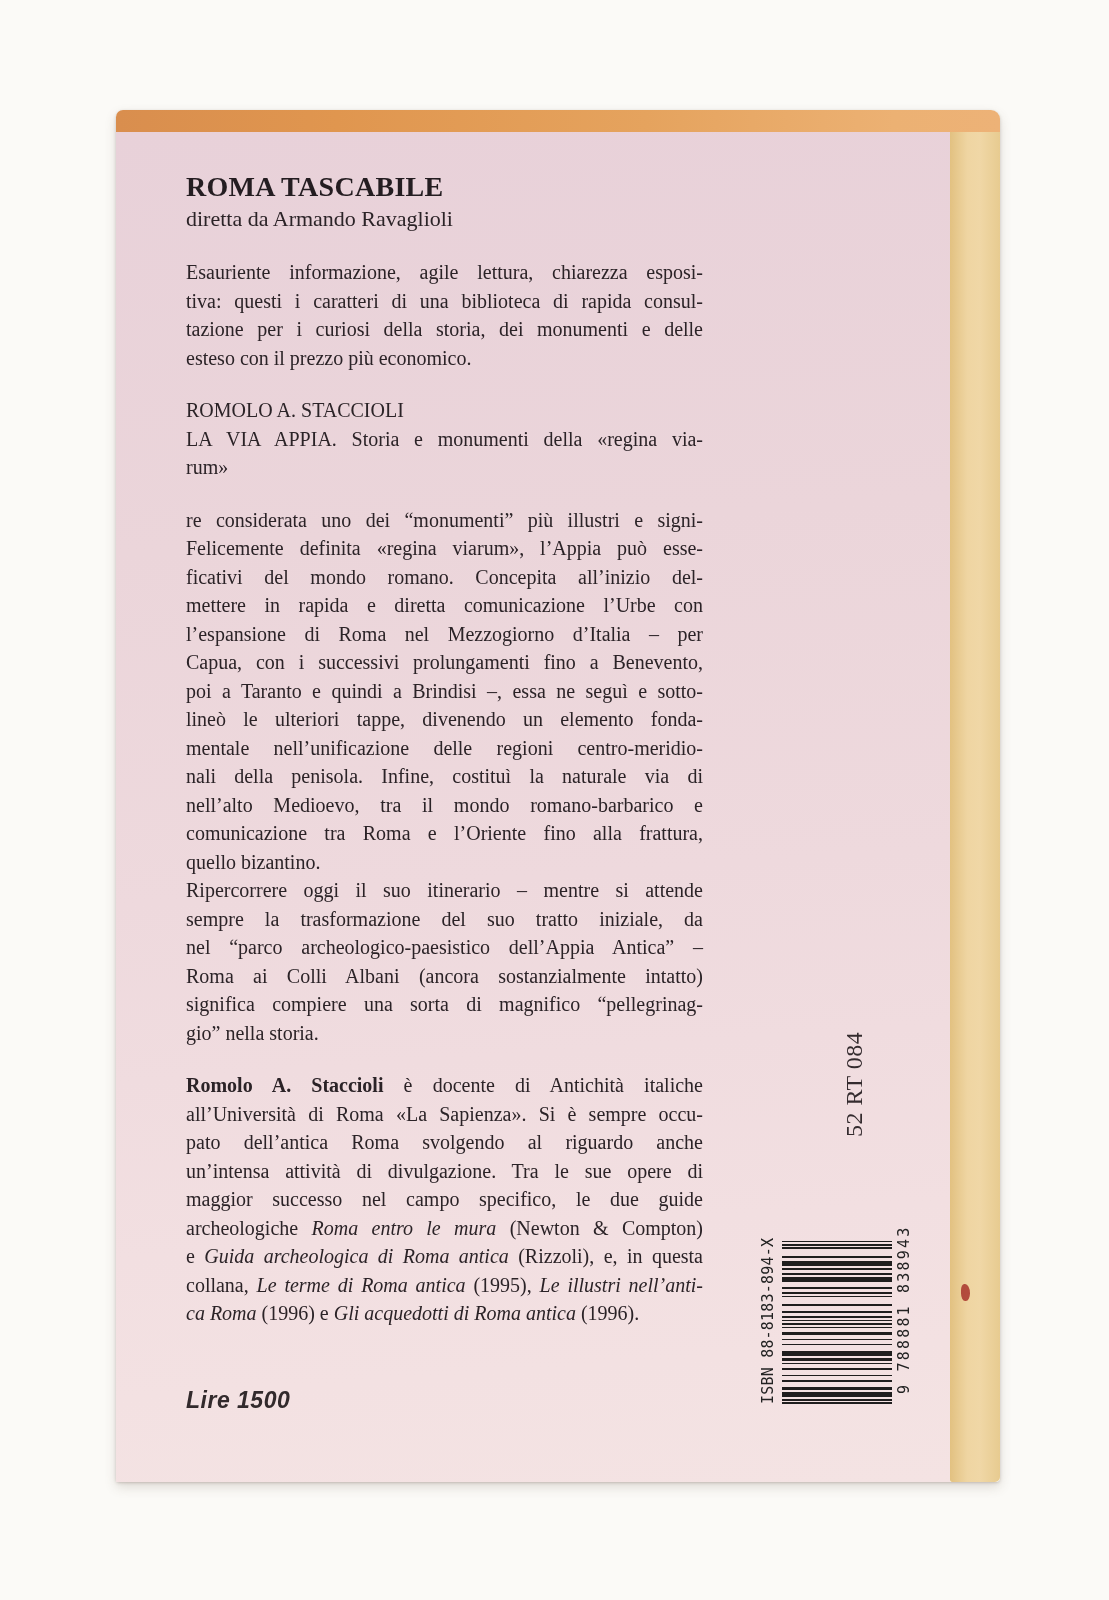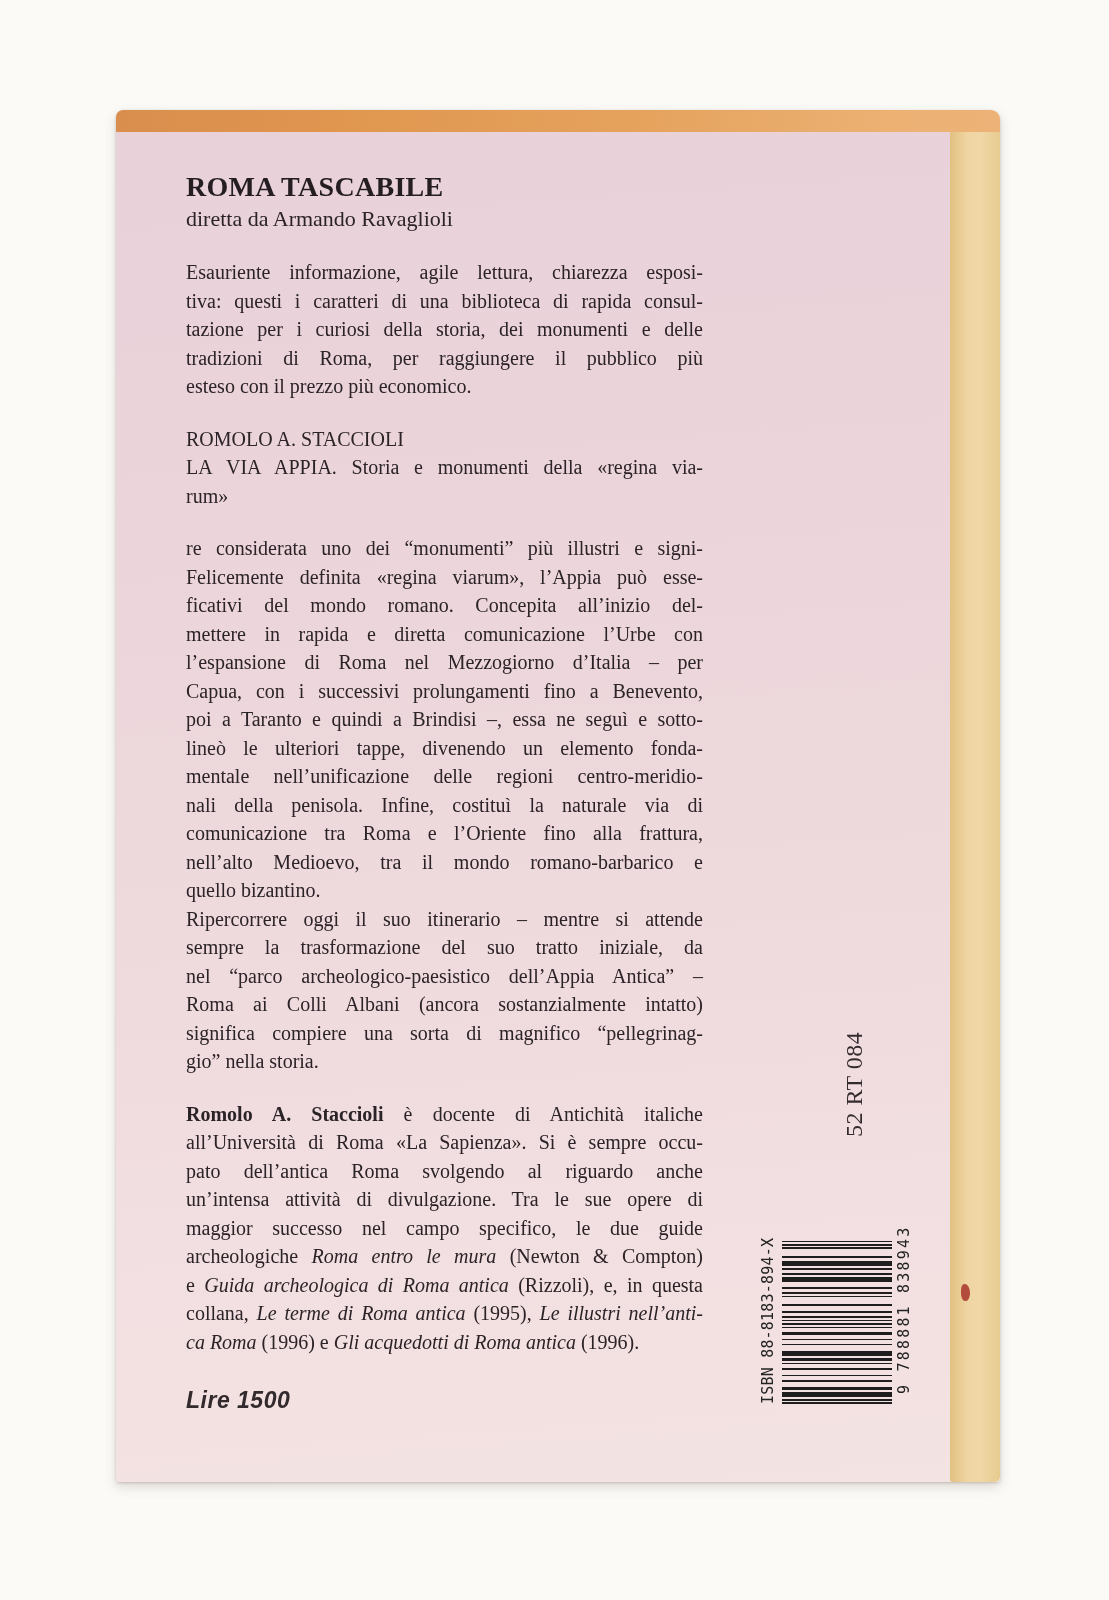--- a/index.html
+++ b/index.html
@@ -80,41 +80,40 @@
   <div class="top-edge"></div>
   <div class="row">
     <div class="cover">
       <div class="textcol">
         <div class="title">ROMA TASCABILE</div>
         <div class="subtitle">diretta da Armando Ravaglioli</div>
         <div class="para intro">
             <div class="line"><span>Esauriente informazione, agile lettura, chiarezza esposi-</span></div>
             <div class="line"><span>tiva: questi i caratteri di una biblioteca di rapida consul-</span></div>
             <div class="line"><span>tazione per i curiosi della storia, dei monumenti e delle</span></div>
-            <div class="line"><span>tradizioni di Roma, per raggiungere il pubblico più</span></div>
             <div class="line last"><span>esteso con il prezzo più economico.</span></div>
           </div>
         <div class="para heading">
             <div class="line last"><span>ROMOLO A. STACCIOLI</span></div>
             <div class="line"><span>LA VIA APPIA. Storia e monumenti della «regina via-</span></div>
             <div class="line last"><span>rum»</span></div>
           </div>
         <div class="para main">
             <div class="line"><span>re considerata uno dei “monumenti” più illustri e signi-</span></div>
             <div class="line"><span>Felicemente definita «regina viarum», l’Appia può esse-</span></div>
             <div class="line"><span>ficativi del mondo romano. Concepita all’inizio del-</span></div>
             <div class="line"><span>mettere in rapida e diretta comunicazione l’Urbe con</span></div>
             <div class="line"><span>l’espansione di Roma nel Mezzogiorno d’Italia – per</span></div>
             <div class="line"><span>Capua, con i successivi prolungamenti fino a Benevento,</span></div>
             <div class="line"><span>poi a Taranto e quindi a Brindisi –, essa ne seguì e sotto-</span></div>
             <div class="line"><span>lineò le ulteriori tappe, divenendo un elemento fonda-</span></div>
             <div class="line"><span>mentale nell’unificazione delle regioni centro-meridio-</span></div>
             <div class="line"><span>nali della penisola. Infine, costituì la naturale via di</span></div>
+            <div class="line"><span>nell’alto Medioevo, tra il mondo romano-barbarico e</span></div>
             <div class="line"><span>comunicazione tra Roma e l’Oriente fino alla frattura,</span></div>
-            <div class="line"><span>nell’alto Medioevo, tra il mondo romano-barbarico e</span></div>
             <div class="line last"><span>quello bizantino.</span></div>
             <div class="line"><span>Ripercorrere oggi il suo itinerario – mentre si attende</span></div>
             <div class="line"><span>sempre la trasformazione del suo tratto iniziale, da</span></div>
             <div class="line"><span>nel “parco archeologico-paesistico dell’Appia Antica” –</span></div>
             <div class="line"><span>Roma ai Colli Albani (ancora sostanzialmente intatto)</span></div>
             <div class="line"><span>significa compiere una sorta di magnifico “pellegrinag-</span></div>
             <div class="line last"><span>gio” nella storia.</span></div>
           </div>
         <div class="para bio">
             <div class="line"><span class="b">Romolo A. Staccioli</span><span> è docente di Antichità italiche</span></div>

